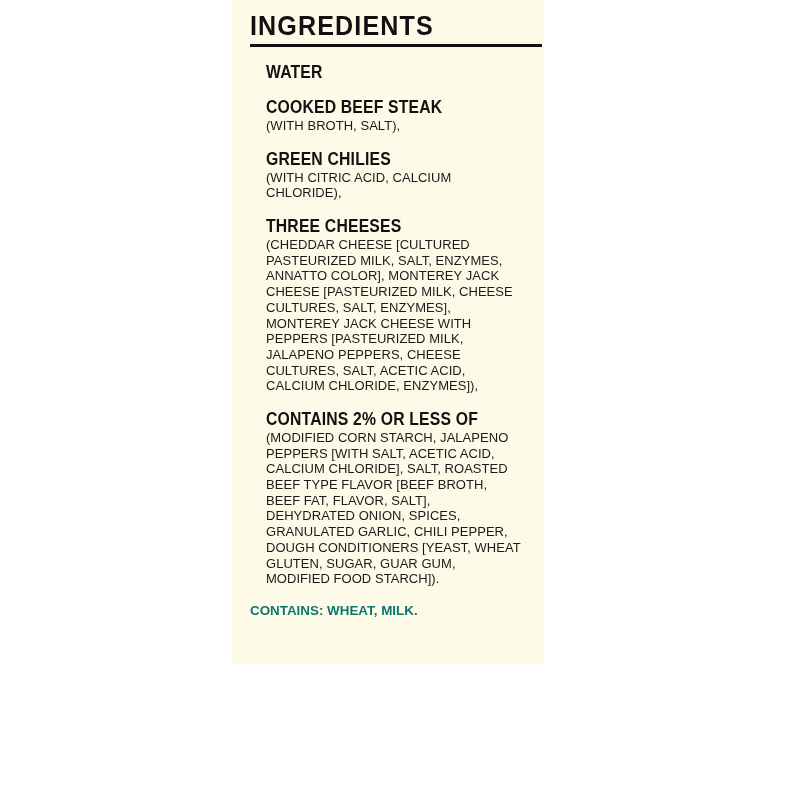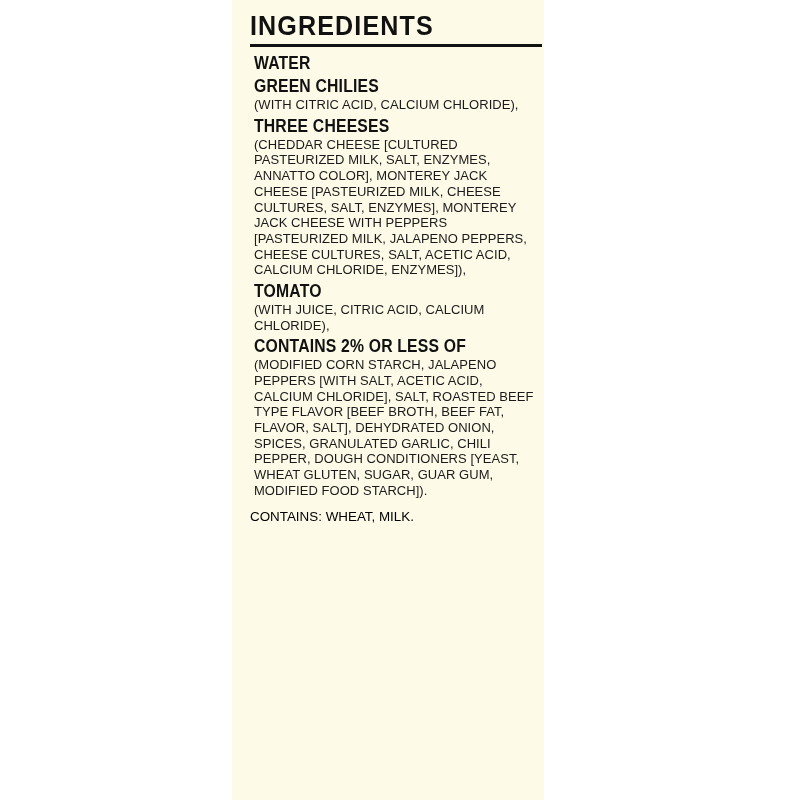--- a/index.html
+++ b/index.html
@@ -14,21 +14,21 @@
     position: relative;
     width: 800px;
     height: 800px;
     background: #ffffff;
   }
   .panel {
     position: absolute;
     left: 232px;
     top: 0;
     width: 312px;
-    height: 800px;
+    height: 664px;
     background: #fdfbe8;
     box-sizing: border-box;
     padding: 12px 2px 8px 18px;
     font-family: "Liberation Sans", sans-serif;
     color: #141414;
   }
   .title {
     font-family: "Liberation Sans", sans-serif;
     font-weight: bold;
     font-size: 27px;
@@ -65,58 +65,58 @@
     font-size: 13.2px;
     line-height: 1.19;
     letter-spacing: 0.05px;
     margin: 1px 0 0 0;
     color: #1a1a1a;
     transform: scaleX(0.985);
     transform-origin: left center;
   }
   .allergen {
     font-family: "Liberation Sans", sans-serif;
-    font-weight: normal;
+    font-weight: bold;
     font-size: 13.4px;
     line-height: 1.2;
     margin: 10px 0 4px 0;
-    color: #000000;
+    color: #0f766e;
   }
-  .ing-block { margin: 4px; padding: 0; }
+  .ing-block { margin: 16px; padding: 0; }
 </style>
 </head>
 <body>
 
 <div class="page">
   <div class="panel">
 
     <div class="title">INGREDIENTS</div>
     <div class="rule"></div>
 
     <div class="ing-block">
       <div class="ing-head">WATER</div>
     </div>
 
 
+    <div class="ing-block">
+      <div class="ing-head">COOKED BEEF STEAK</div>
+      <div class="ing-sub">(WITH BROTH, SALT),</div>
+    </div>
 
     <div class="ing-block">
       <div class="ing-head">GREEN CHILIES</div>
       <div class="ing-sub">(WITH CITRIC ACID, CALCIUM CHLORIDE),</div>
     </div>
 
     <div class="ing-block">
       <div class="ing-head">THREE CHEESES</div>
       <div class="ing-sub">(CHEDDAR CHEESE [CULTURED PASTEURIZED MILK, SALT, ENZYMES, ANNATTO COLOR], MONTEREY JACK CHEESE [PASTEURIZED MILK, CHEESE CULTURES, SALT, ENZYMES], MONTEREY JACK CHEESE WITH PEPPERS [PASTEURIZED MILK, JALAPENO PEPPERS, CHEESE CULTURES, SALT, ACETIC ACID, CALCIUM CHLORIDE, ENZYMES]),</div>
     </div>
 
 
-    <div class="ing-block">
-      <div class="ing-head">TOMATO</div>
-      <div class="ing-sub">(WITH JUICE, CITRIC ACID, CALCIUM CHLORIDE),</div>
-    </div>
 
 
     <div class="ing-block">
       <div class="ing-head">CONTAINS 2% OR LESS OF</div>
       <div class="ing-sub">(MODIFIED CORN STARCH, JALAPENO PEPPERS [WITH SALT, ACETIC ACID, CALCIUM CHLORIDE], SALT, ROASTED BEEF TYPE FLAVOR [BEEF BROTH, BEEF FAT, FLAVOR, SALT], DEHYDRATED ONION, SPICES, GRANULATED GARLIC, CHILI PEPPER, DOUGH CONDITIONERS [YEAST, WHEAT GLUTEN, SUGAR, GUAR GUM, MODIFIED FOOD STARCH]).</div>
     </div>
 
     <div class="allergen">CONTAINS: WHEAT, MILK.</div>
 
   </div>

